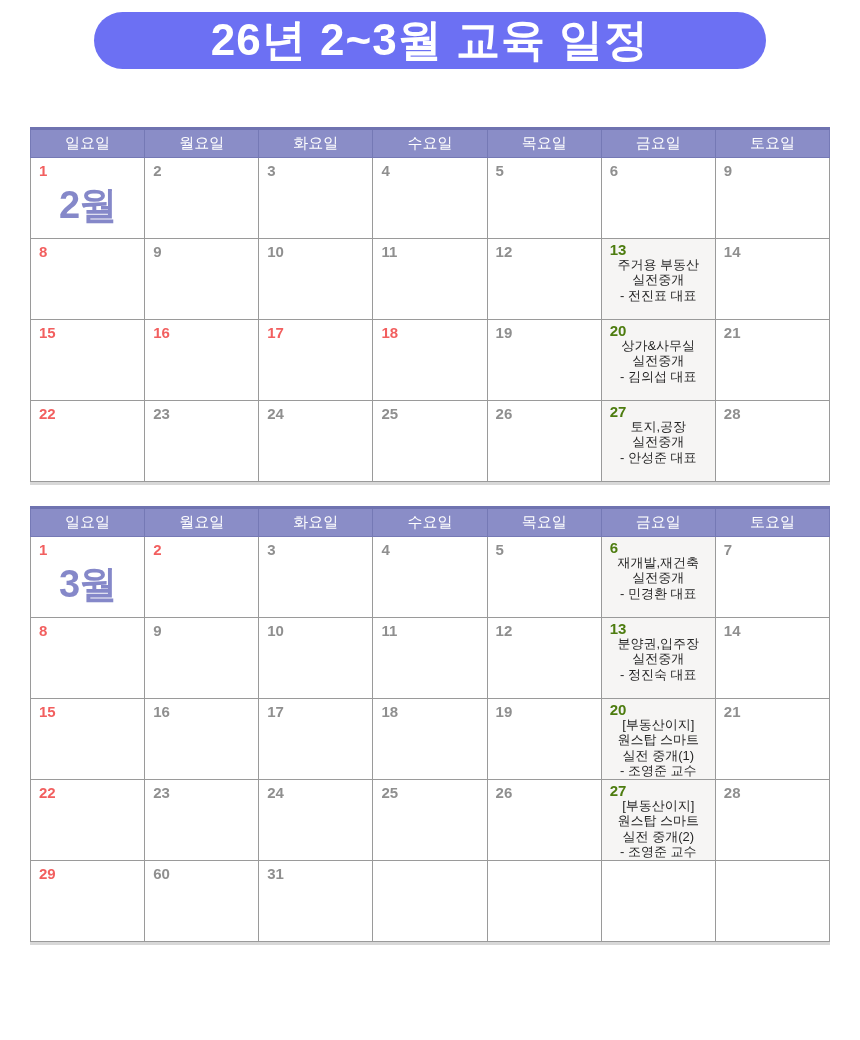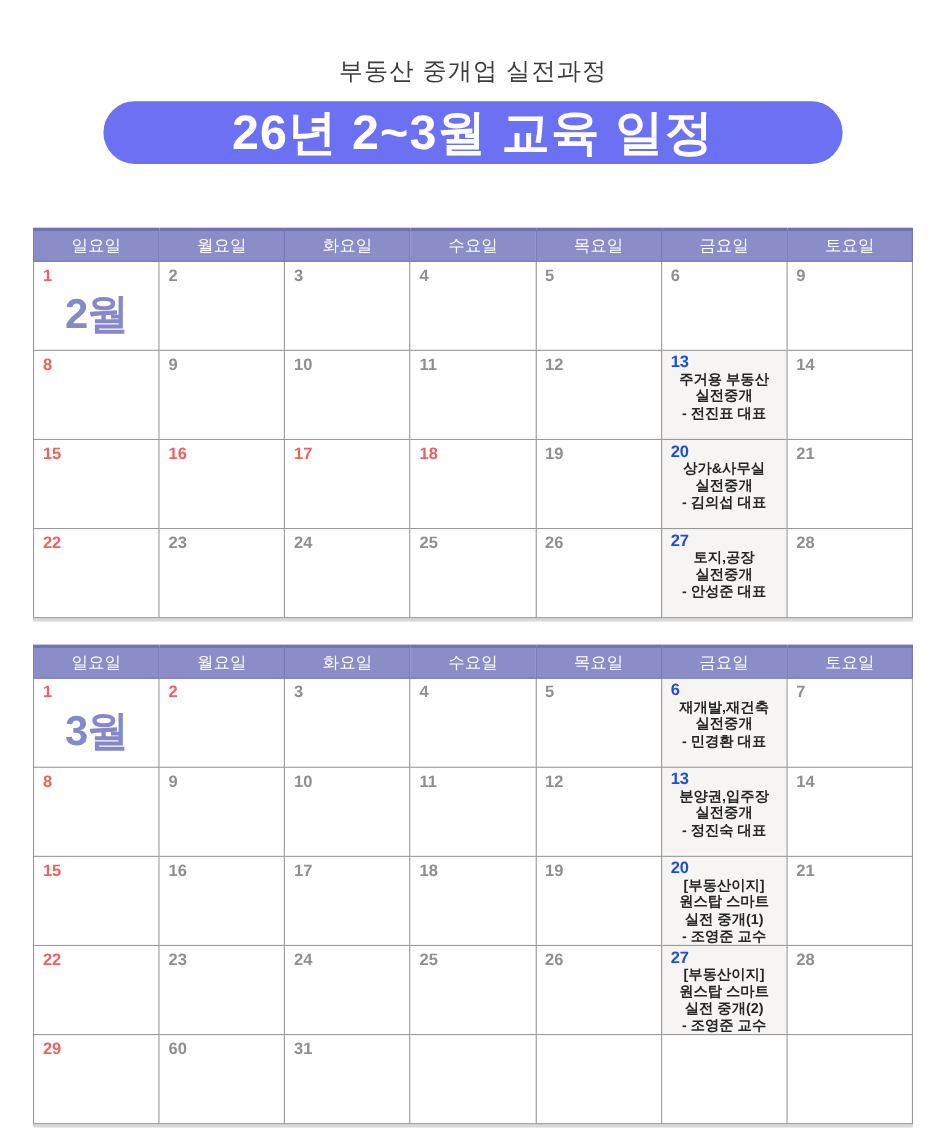--- a/index.html
+++ b/index.html
@@ -45,39 +45,38 @@
   td .num{
     font-weight:bold;font-size:15px;
     padding:5px 0 0 8px;text-align:left;
     color:#8f8f8f;line-height:1.1;
   }
   td.red .num{color:var(--holiday-red,#f25f5f);}
   td.event{
     background:var(--event-bg,#f6f5f4);
     border:2px solid #333333;
   }
-  td.event .num{color:#1d4ed8;padding-top:3px;}
+  td.event .num{color:#4d7c0f;padding-top:3px;}
   td .lines{
-    text-align:center;font-size:13px;font-weight:bold;
+    text-align:center;font-size:13px;font-weight:normal;
     color:#262626;line-height:1.2;margin-top:-2px;
     letter-spacing:0;
   }
   td.rel{position:relative;}
   .month{
     position:absolute;left:0;right:0;top:22px;
     text-align:center;font-size:38px;font-weight:bold;
     color:var(--month-purple,#8588c9);
     letter-spacing:-1px;
   }
 </style>
 </head>
 <body>
 
 <div class="page">
-  <div class="subtitle">부동산 중개업 실전과정</div>
   <div class="banner">
     <span class="banner-text">26년 2~3월 교육 일정</span>
   </div>
   <div id="calendars">
       <table class="cal">
         <thead>
           <tr>
             <th>일요일</th>
             <th>월요일</th>
             <th>화요일</th>

